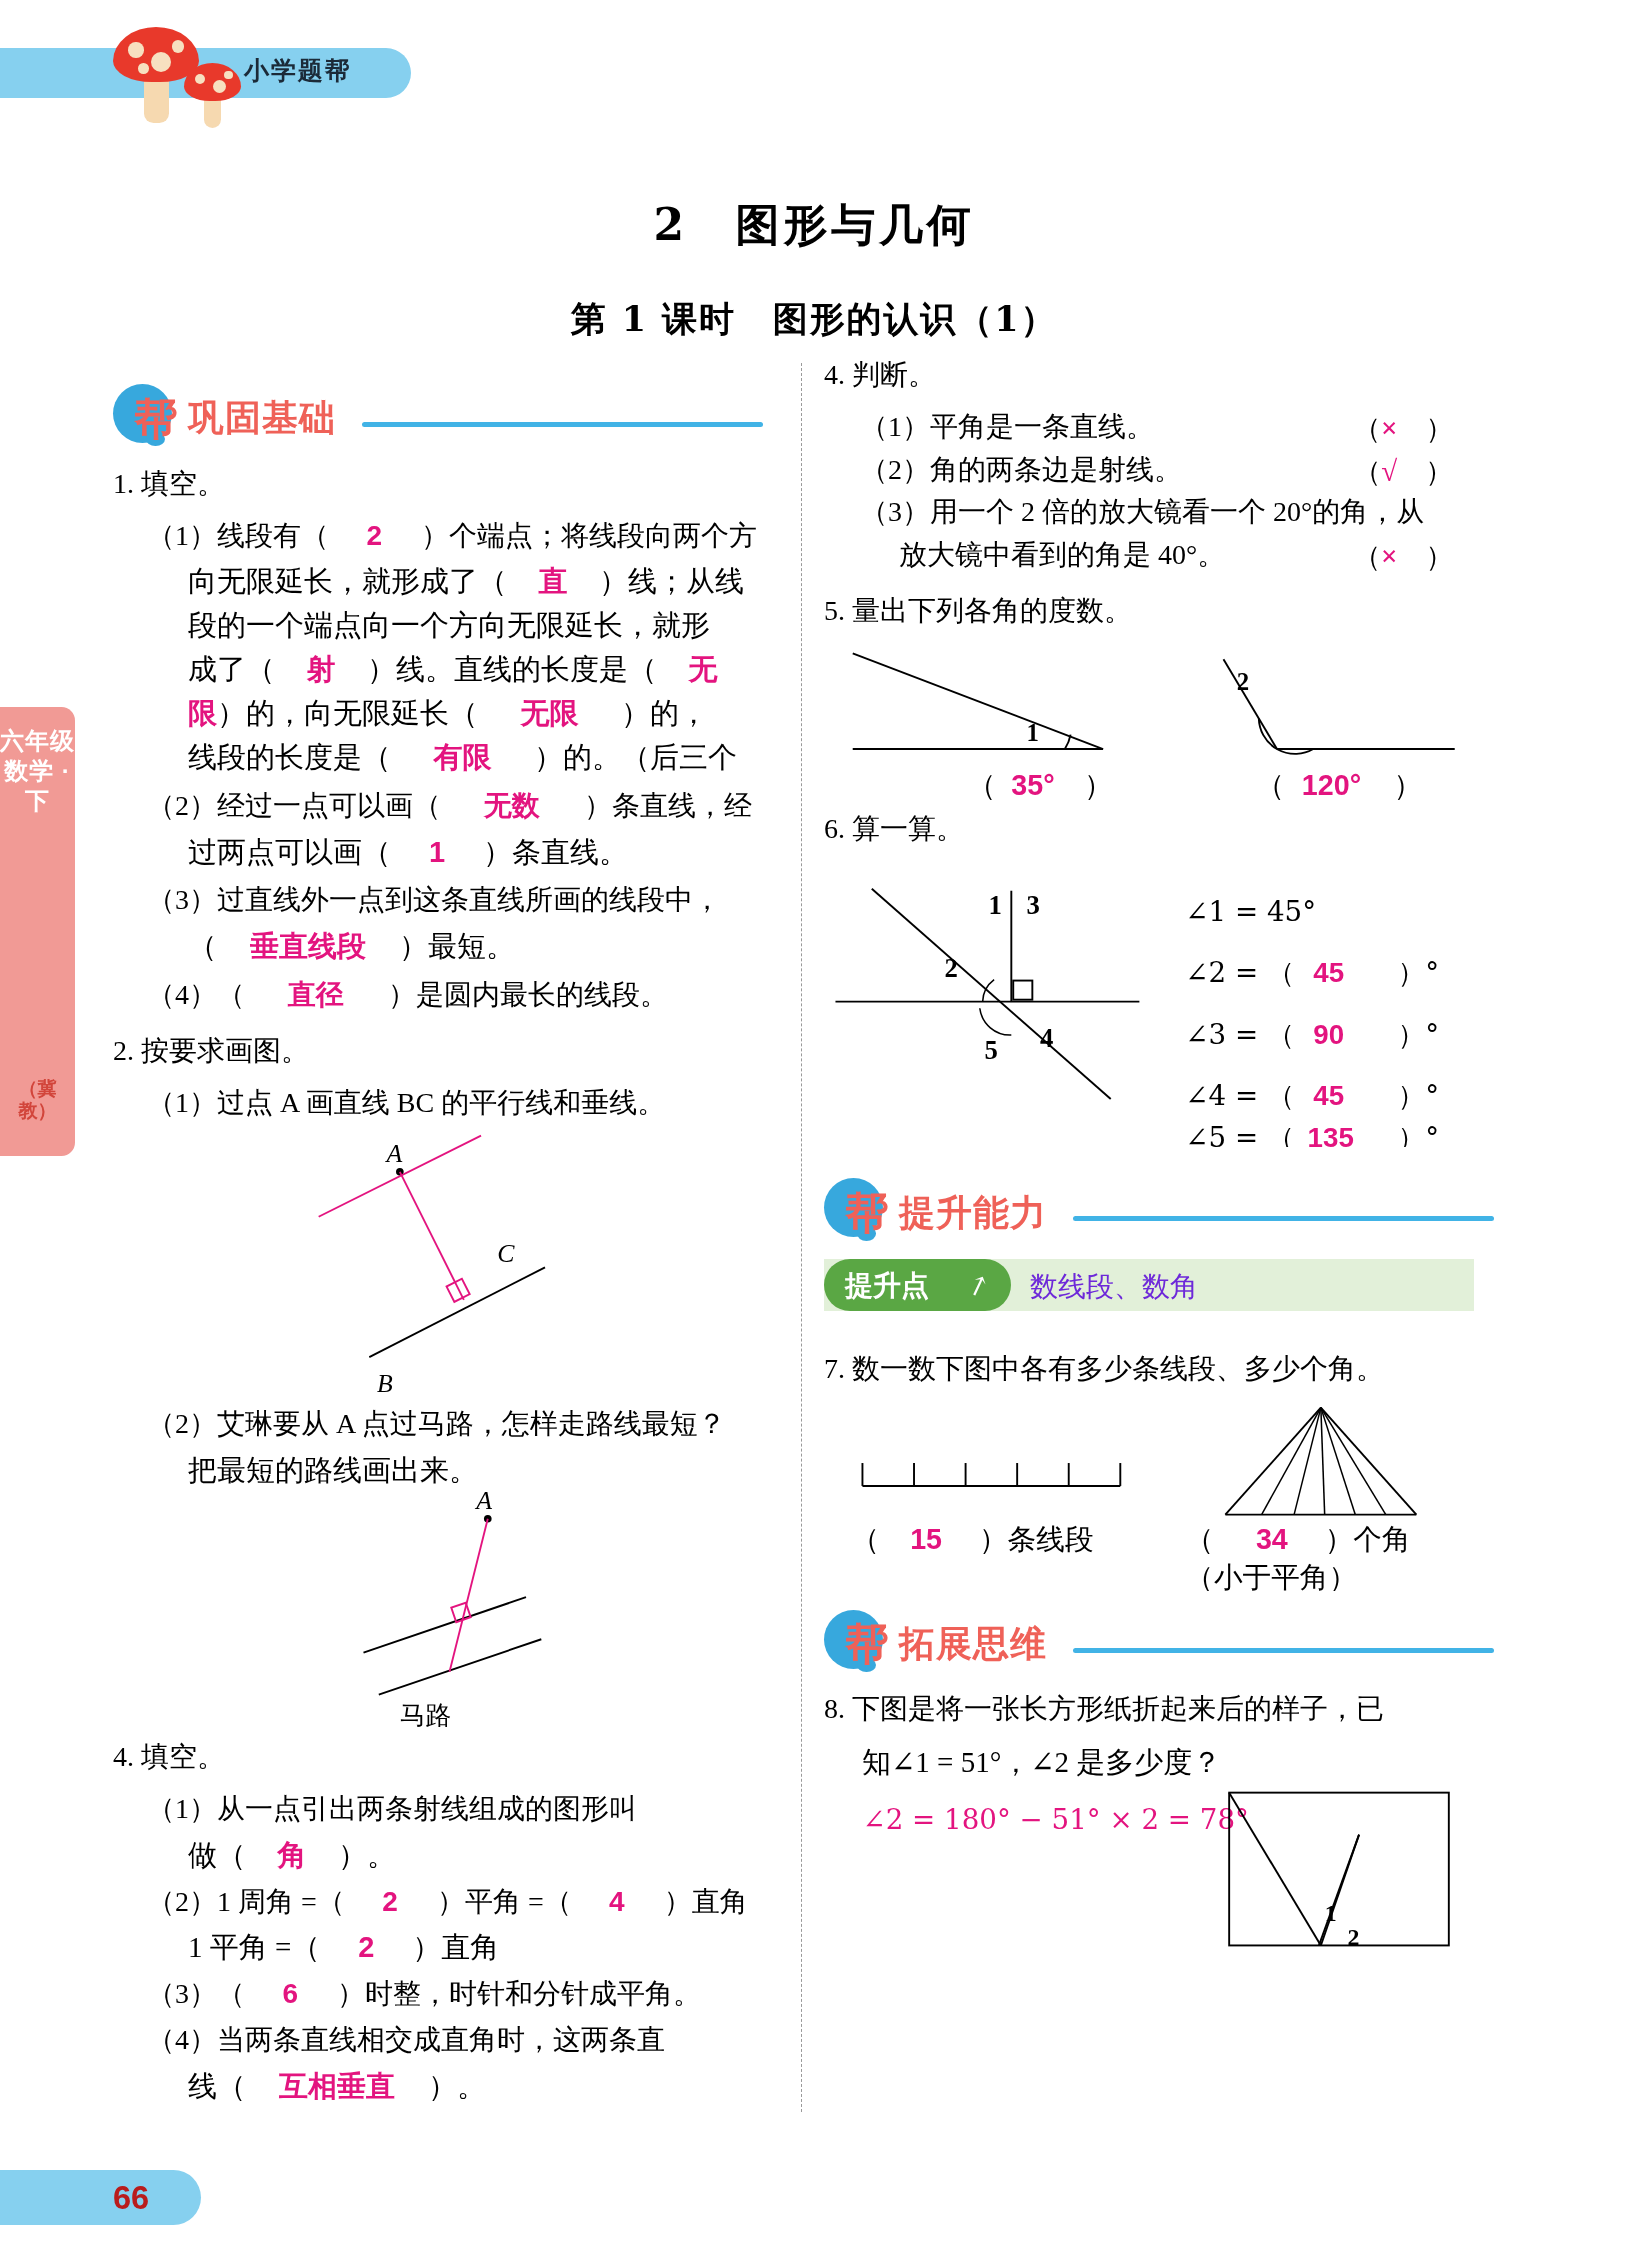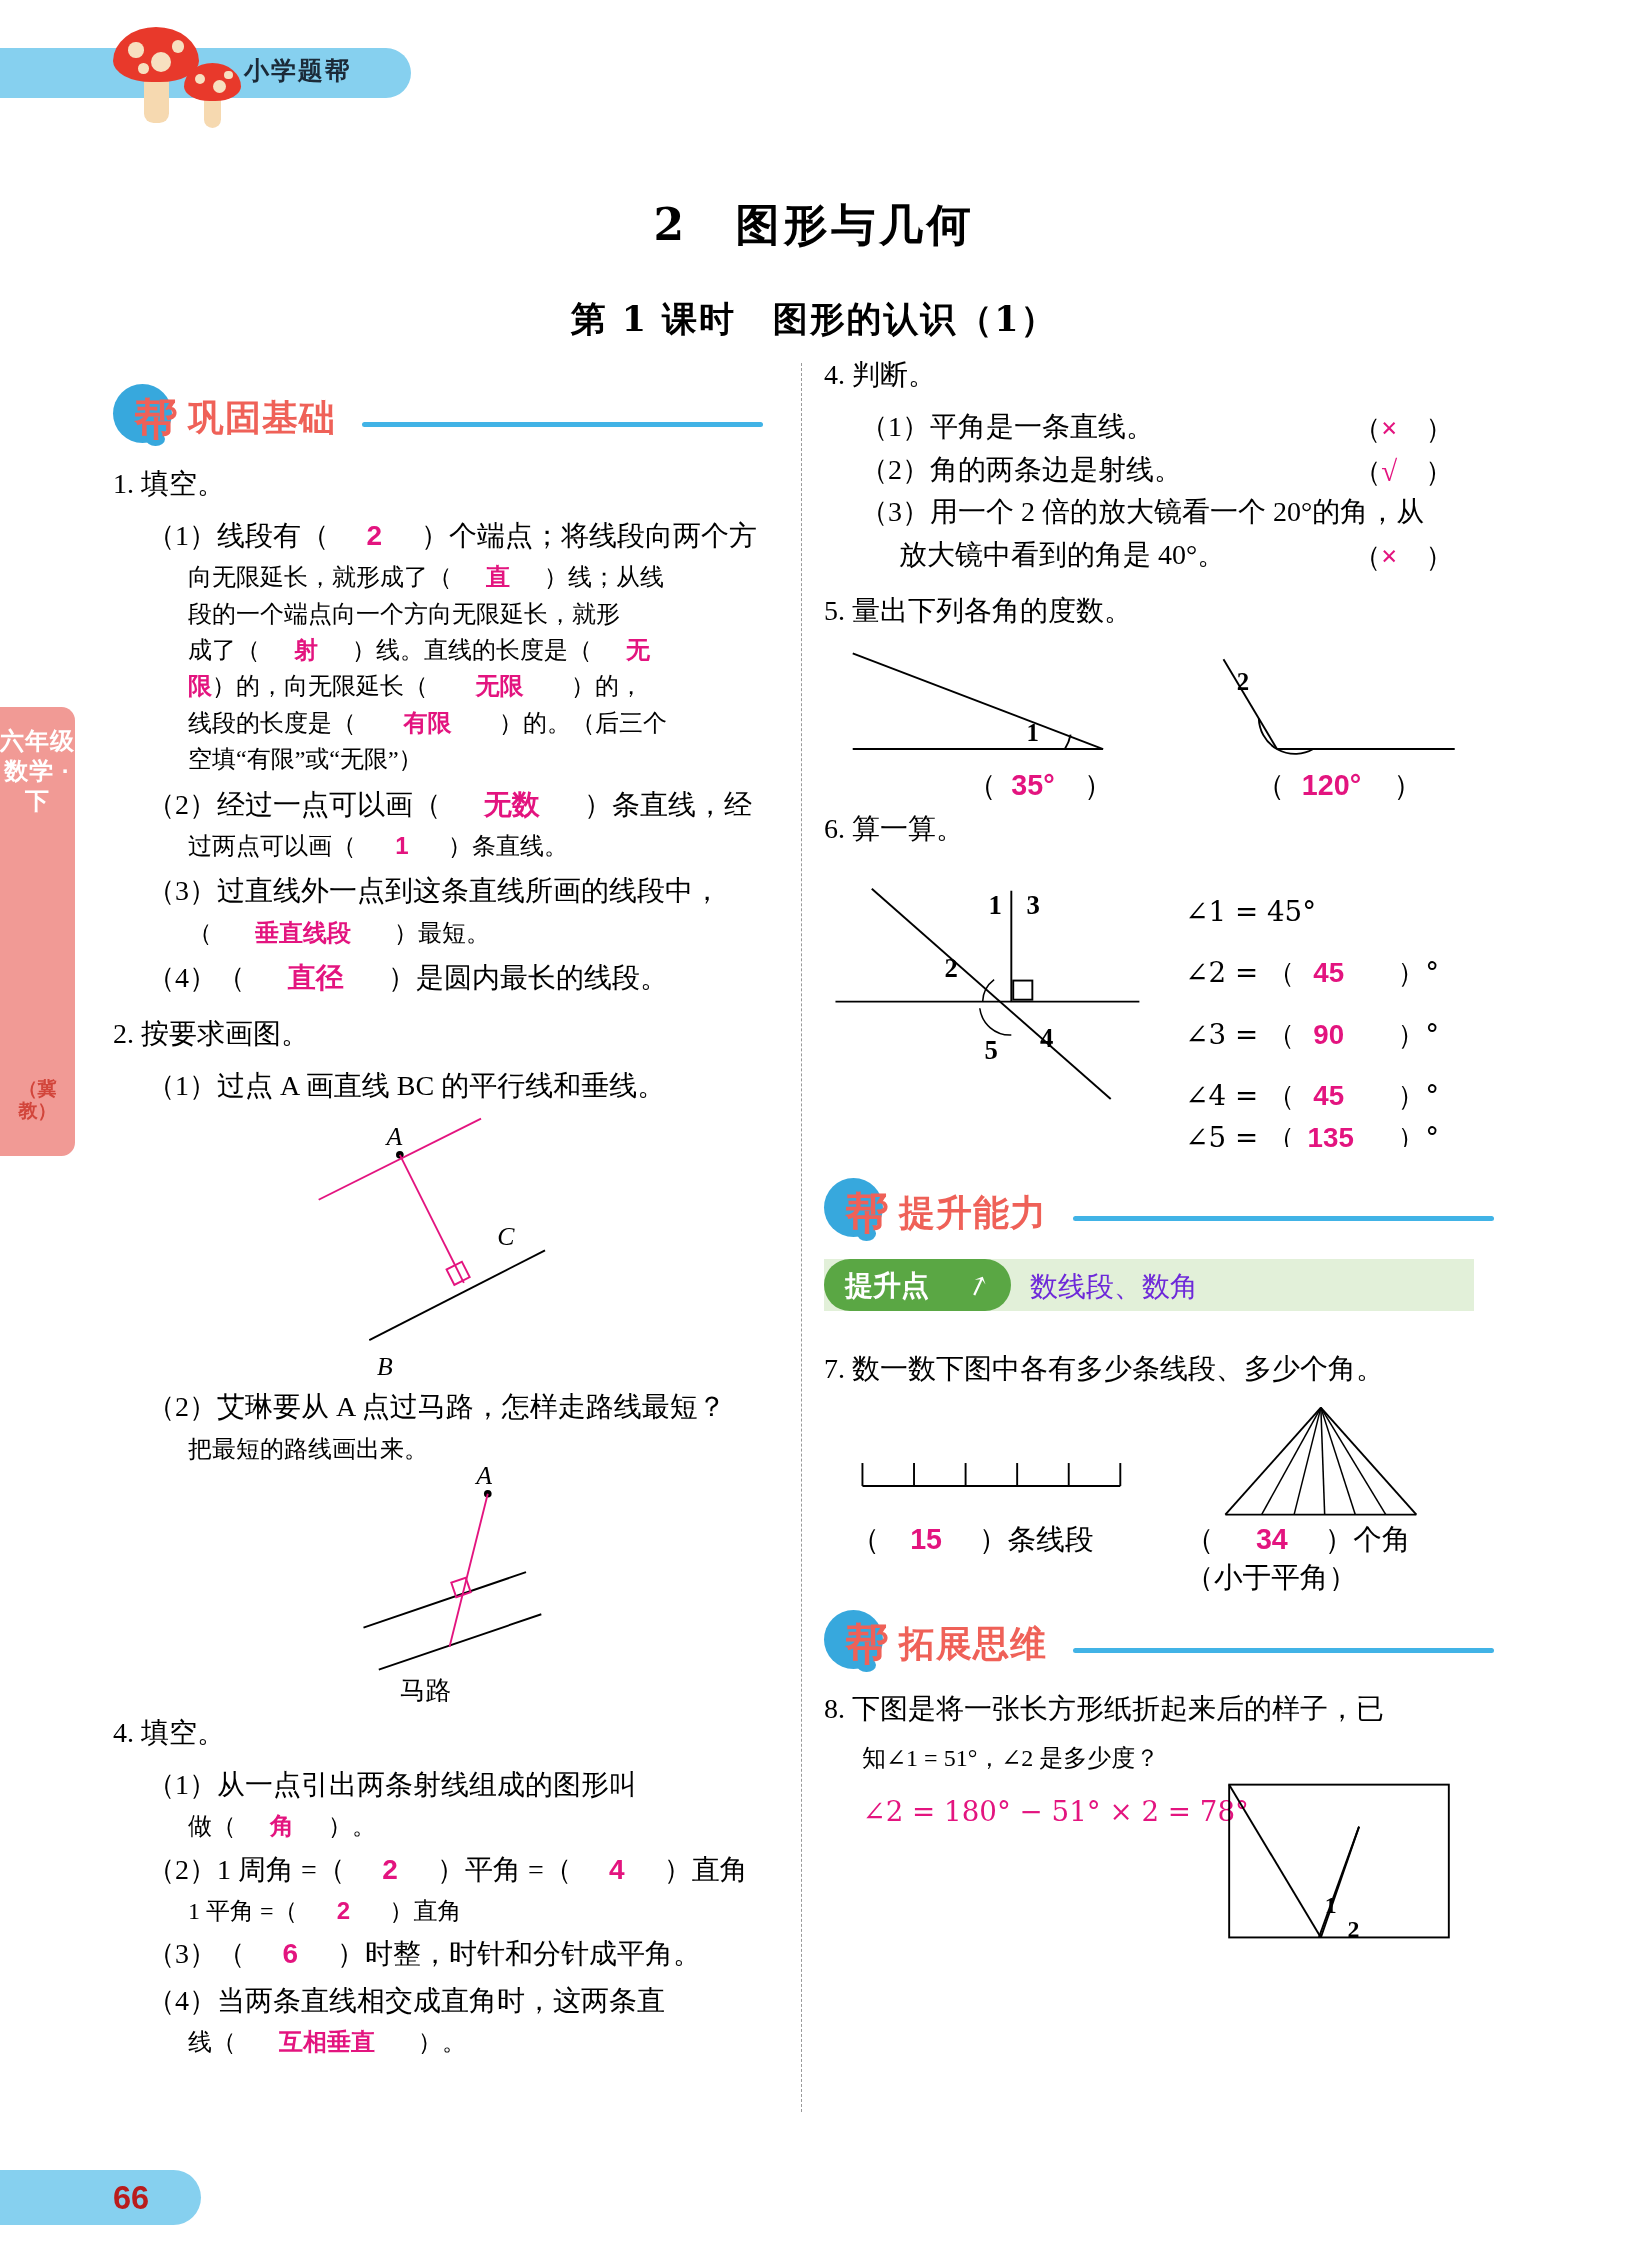--- a/index.html
+++ b/index.html
@@ -117,21 +117,21 @@
     white-space:nowrap;
   }
   .sect .rule{
     position:absolute; top:40px; height:4.8px; background:#41b3e6;
     border-radius:2.9px;
   }
 
   
   .q{ font-size:28px; line-height:1.52; margin:0 0 9.6px 0; }
   .sub{ font-size:28px; line-height:1.52; margin:0 0 1.9px 0; padding-left:36px; text-indent:-1.9px;}
-  .cont{ font-size:24px; line-height:1.52; margin:0; padding-left:75px; }
+  .cont{ font-size:29px; line-height:1.52; margin:0; padding-left:75px; }
   .ans{ color:#e3147f; font-weight:bold; }
   .ansk{ color:#e3147f; font-weight:bold; font-family:"Liberation Sans","DejaVu Sans",sans-serif; }
   .blank{ display:inline-block; min-width:92px; text-align:center; }
   .blank-w{ display:inline-block; min-width:143px; text-align:center; }
 
   
   .judge-row{ position:relative; font-size:28px; line-height:1.52; padding-left:36px;}
   .judge-mark{ position:absolute; right:3.8px; top:0; width:172px; text-align:center;}
   .jm{ color:#e3147f; font-weight:bold; font-size:29px; }
 
@@ -209,21 +209,20 @@
     <div class="rule" style="left:249px; width:401px;"></div>
   </div>
 
   <p class="q">1. 填空。</p>
   <p class="sub"><span>（1）线段有（</span><span class="blank ansk">2</span><span>）个端点；将线段向两个方</span></p>
   <p class="cont"><span>向无限延长，就形成了（</span><span class="blank ans">直</span><span>）线；从线</span></p>
   <p class="cont">段的一个端点向一个方向无限延长，就形</p>
   <p class="cont"><span>成了（</span><span class="blank ans">射</span><span>）线。直线的长度是（</span><span class="blank ans">无</span></p>
   <p class="cont"><span class="ans">限</span><span>）的，向无限延长（</span><span class="blank-w ans">无限</span><span>）的，</span></p>
   <p class="cont"><span>线段的长度是（</span><span class="blank-w ans">有限</span><span>）的。（后三个</span></p>
-  <p class="cont">空填“有限”或“无限”）</p>
 
   <p class="sub" style="margin-top:5.7px;"><span>（2）经过一点可以画（</span><span class="blank-w ans">无数</span><span>）条直线，经</span></p>
   <p class="cont"><span>过两点可以画（</span><span class="blank ansk">1</span><span>）条直线。</span></p>
 
   <p class="sub" style="margin-top:5.7px;">（3）过直线外一点到这条直线所画的线段中，</p>
   <p class="cont"><span>（</span><span class="blank-w ans" style="min-width:182px;">垂直线段</span><span>）最短。</span></p>
 
   <p class="sub" style="margin-top:5.7px;"><span>（4）（</span><span class="blank-w ans">直径</span><span>）是圆内最长的线段。</span></p>
 
   <p class="q" style="margin-top:13.4px;">2. 按要求画图。</p>

